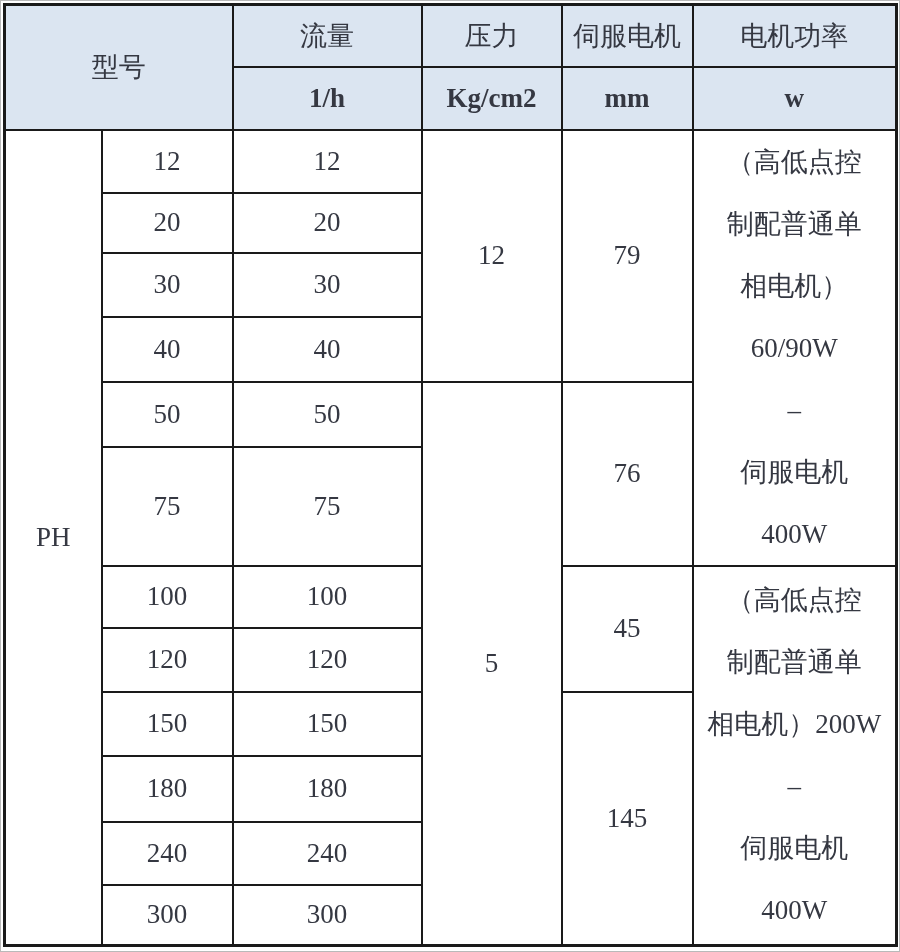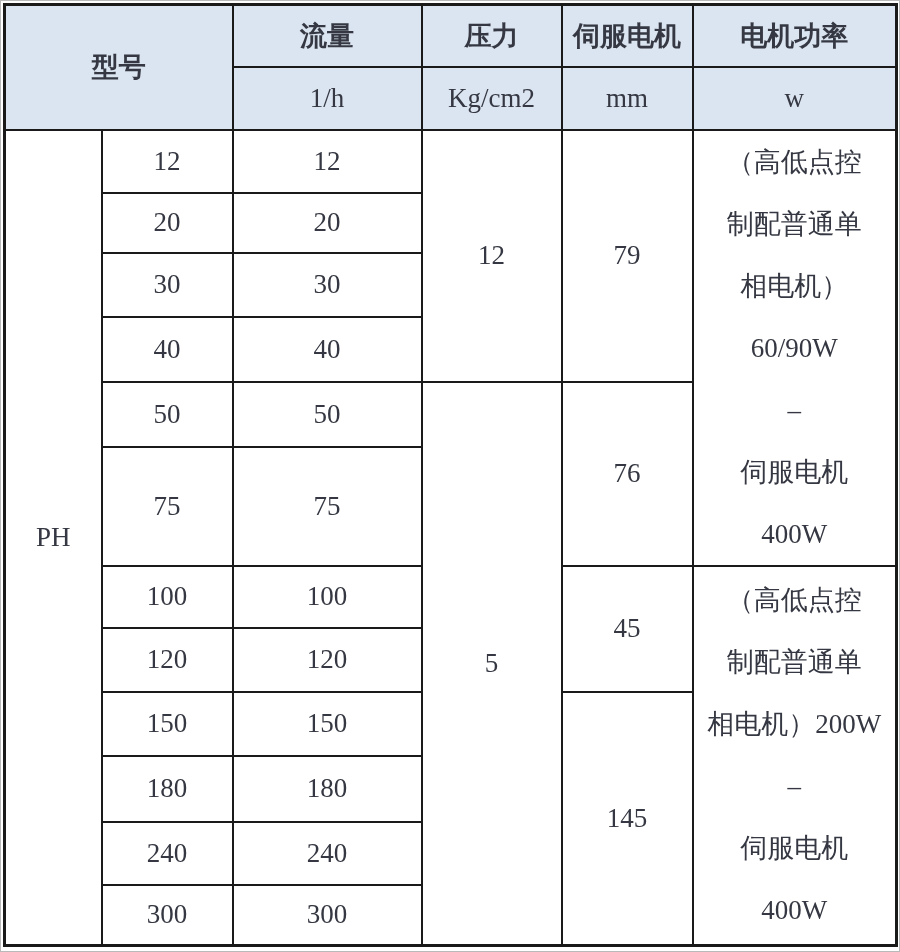--- a/index.html
+++ b/index.html
@@ -24,28 +24,28 @@
     border:2px solid var(--border);
     text-align:center;vertical-align:middle;
     color:var(--text);
     font-size:27px;
     padding:0;
     overflow:hidden;
   }
   td.hdr{
     background:var(--hdr-bg);
     color:var(--hdr-text);
-    font-weight:bold;
+    font-weight:normal;
     font-size:28px;
   }
   td.hdr-model{font-size:30px;margin-left:31px;}
   td.unit{
     background:var(--hdr-bg);
     color:var(--hdr-text);
-    font-weight:normal;
+    font-weight:bold;
     font-size:26px;
     margin-left:12px;
   }
   td.motor{
     font-size:26px;
     color:#26272e;
   }
   td.motor .mline{
     line-height:62px;
     height:62px;

